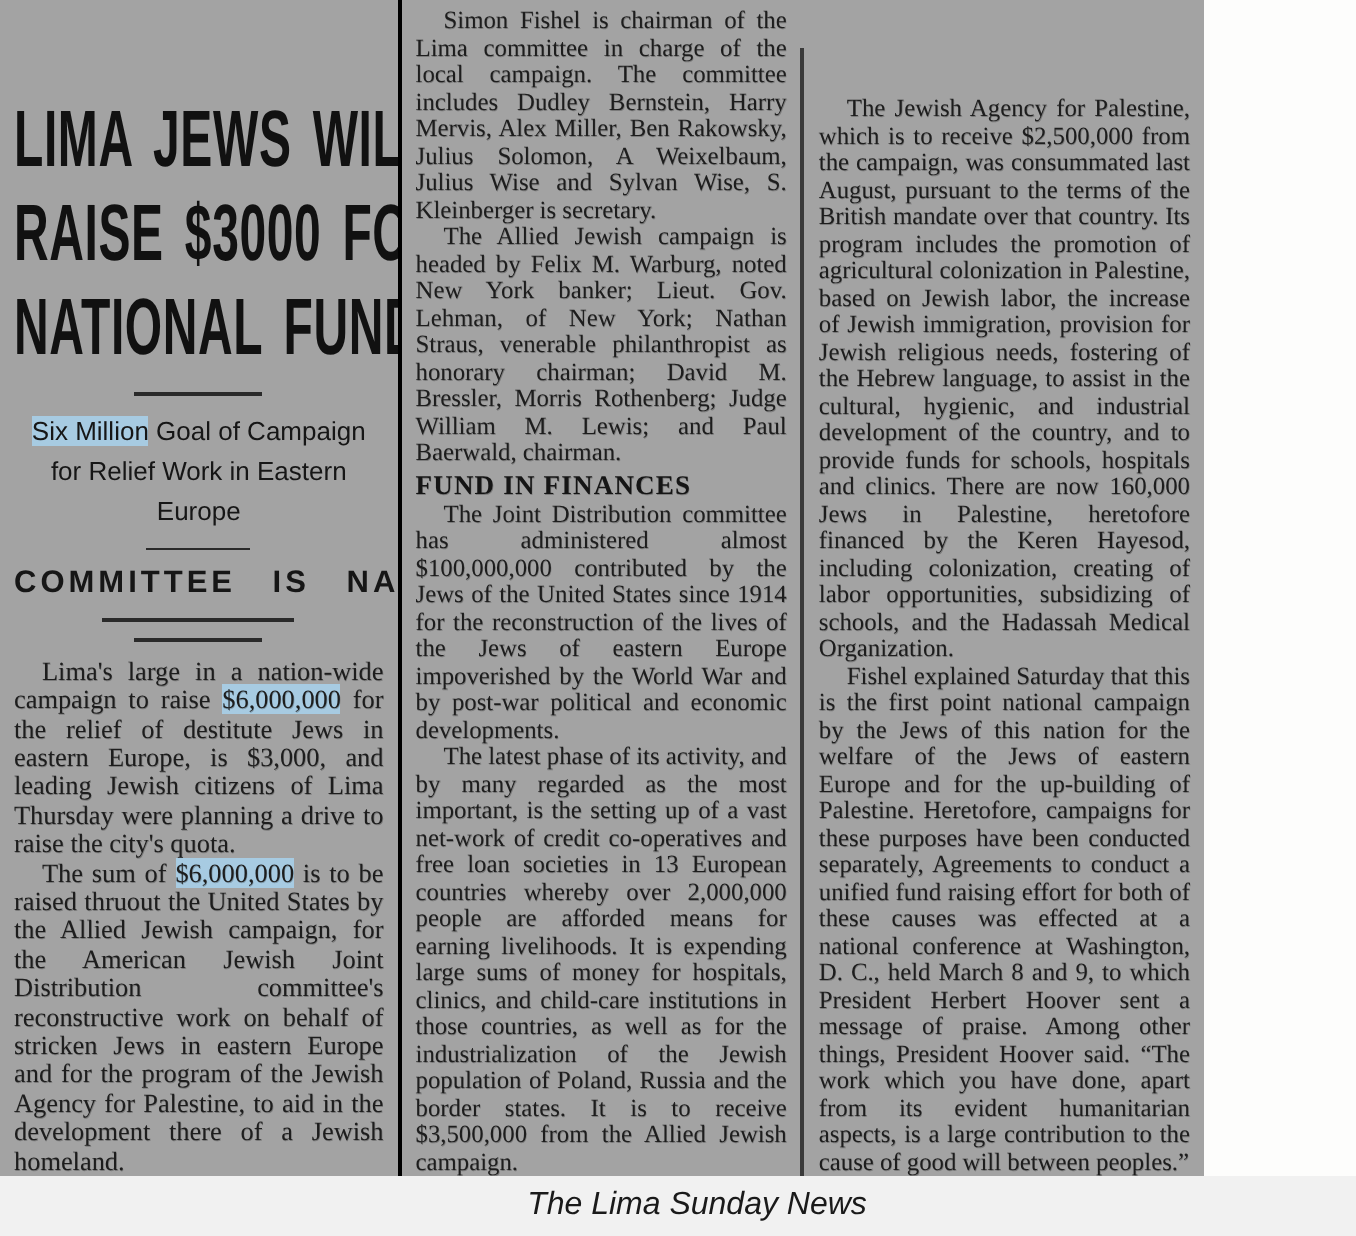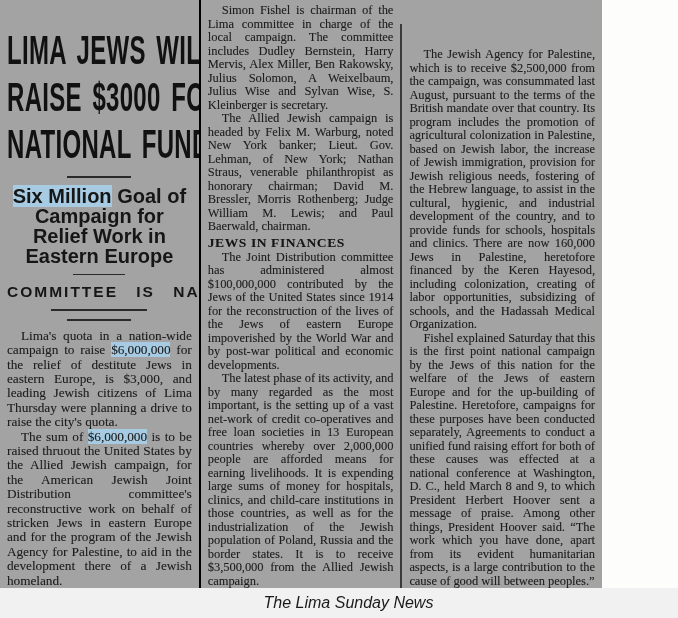--- a/index.html
+++ b/index.html
@@ -50,22 +50,22 @@
     border-top: 2px solid #2a2a2a;
     width: 64px;
     margin: 8px auto 8px auto;
   }
   .rule.wide { width: 96px; }
   .rule.thin { border-top-width: 1.5px; width: 52px; }
 
   
   .subhead, .deck {
     font-family: "Liberation Sans", sans-serif;
-    font-weight: 700;
-    font-size: 20px;
+    font-weight: 400;
+    font-size: 13px;
     line-height: 20px;
     text-align: center;
     color: #161616;
   }
   .crosshead-left {
     font-family: "Liberation Sans", sans-serif;
     font-weight: 700;
     font-size: 15.5px;
     letter-spacing: 2px;
     word-spacing: 12px;
@@ -121,28 +121,28 @@
         <span class="headline-line">LIMA JEWS WILL</span>
         <span class="headline-line">RAISE $3000 FOR</span>
         <span class="headline-line">NATIONAL FUND</span>
       </h1>
       <div class="rule"></div>
       <p class="subhead"><span class="hl">Six Million</span><span> Goal of Campaign for Relief Work in Eastern Europe</span></p>
       <div class="rule thin"></div>
       <p class="crosshead-left">COMMITTEE IS NAMED</p>
       <div class="rule wide"></div>
       <div class="rule"></div>
-      <p class="body-p first"><span>Lima's quota in a nation-wide campaign to raise </span><span class="hl">$6,000,000</span><span> for the relief of destitute Jews in eastern Europe, is $3,000, and leading Jewish citizens of Lima Thursday were planning a drive to raise the city's quota.</span></p>
+      <p class="body-p first"><span>Lima's large in a nation-wide campaign to raise </span><span class="hl">$6,000,000</span><span> for the relief of destitute Jews in eastern Europe, is $3,000, and leading Jewish citizens of Lima Thursday were planning a drive to raise the city's quota.</span></p>
       <p class="body-p"><span>The sum of </span><span class="hl">$6,000,000</span><span> is to be raised thruout the United States by the Allied Jewish campaign, for the American Jewish Joint Distribution committee's reconstructive work on behalf of stricken Jews in eastern Europe and for the program of the Jewish Agency for Palestine, to aid in the development there of a Jewish homeland.</span></p>
     </div>
 
     <div class="col col-mid">
       <p class="body-p">Simon Fishel is chairman of the Lima committee in charge of the local campaign. The committee includes Dudley Bernstein, Harry Mervis, Alex Miller, Ben Rakowsky, Julius Solomon, A Weixelbaum, Julius Wise and Sylvan Wise, S. Kleinberger is secretary.</p>
       <p class="body-p">The Allied Jewish campaign is headed by Felix M. Warburg, noted New York banker; Lieut. Gov. Lehman, of New York; Nathan Straus, venerable philanthropist as honorary chairman; David M. Bressler, Morris Rothenberg; Judge William M. Lewis; and Paul Baerwald, chairman.</p>
-      <p class="crosshead-col">JEWS IN FINANCES</p>
+      <p class="crosshead-col">FUND IN FINANCES</p>
       <p class="body-p">The Joint Distribution committee has administered almost $100,000,000 contributed by the Jews of the United States since 1914 for the reconstruction of the lives of the Jews of eastern Europe impoverished by the World War and by post-war political and economic developments.</p>
       <p class="body-p">The latest phase of its activity, and by many regarded as the most important, is the setting up of a vast net-work of credit co-operatives and free loan societies in 13 European countries whereby over 2,000,000 people are afforded means for earning livelihoods. It is expending large sums of money for hospitals, clinics, and child-care institutions in those countries, as well as for the industrialization of the Jewish population of Poland, Russia and the border states. It is to receive $3,500,000 from the Allied Jewish campaign.</p>
     </div>
 
     <div class="col col-right">
       <p class="body-p">The Jewish Agency for Palestine, which is to receive $2,500,000 from the campaign, was consummated last August, pursuant to the terms of the British mandate over that country. Its program includes the promotion of agricultural colonization in Palestine, based on Jewish labor, the increase of Jewish immigration, provision for Jewish religious needs, fostering of the Hebrew language, to assist in the cultural, hygienic, and industrial development of the country, and to provide funds for schools, hospitals and clinics. There are now 160,000 Jews in Palestine, heretofore financed by the Keren Hayesod, including colonization, creating of labor opportunities, subsidizing of schools, and the Hadassah Medical Organization.</p>
       <p class="body-p">Fishel explained Saturday that this is the first point national campaign by the Jews of this nation for the welfare of the Jews of eastern Europe and for the up-building of Palestine. Heretofore, campaigns for these purposes have been conducted separately, Agreements to conduct a unified fund raising effort for both of these causes was effected at a national conference at Washington, D. C., held March 8 and 9, to which President Herbert Hoover sent a message of praise. Among other things, President Hoover said. “The work which you have done, apart from its evident humanitarian aspects, is a large contribution to the cause of good will between peoples.”</p>
     </div>
 
   </div>

